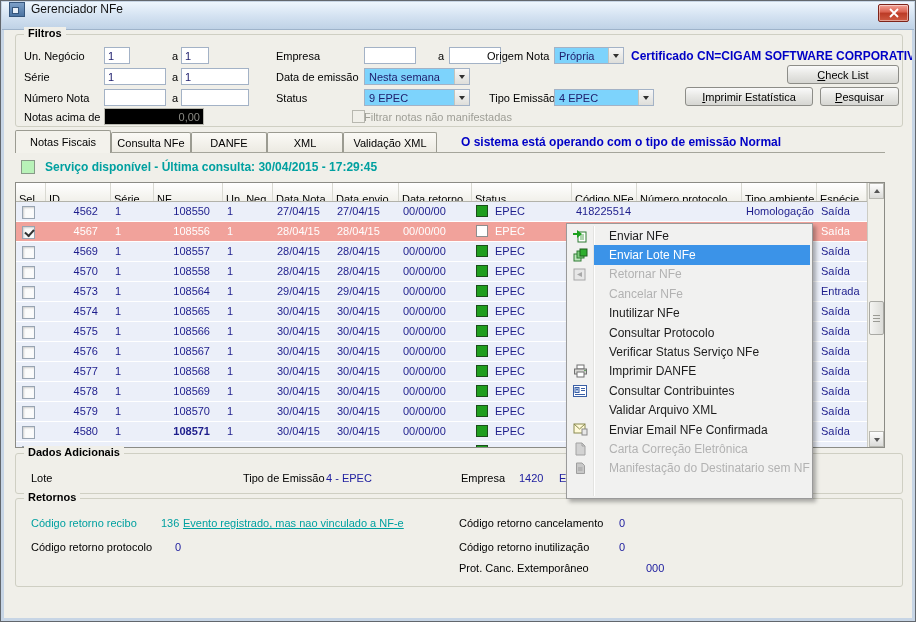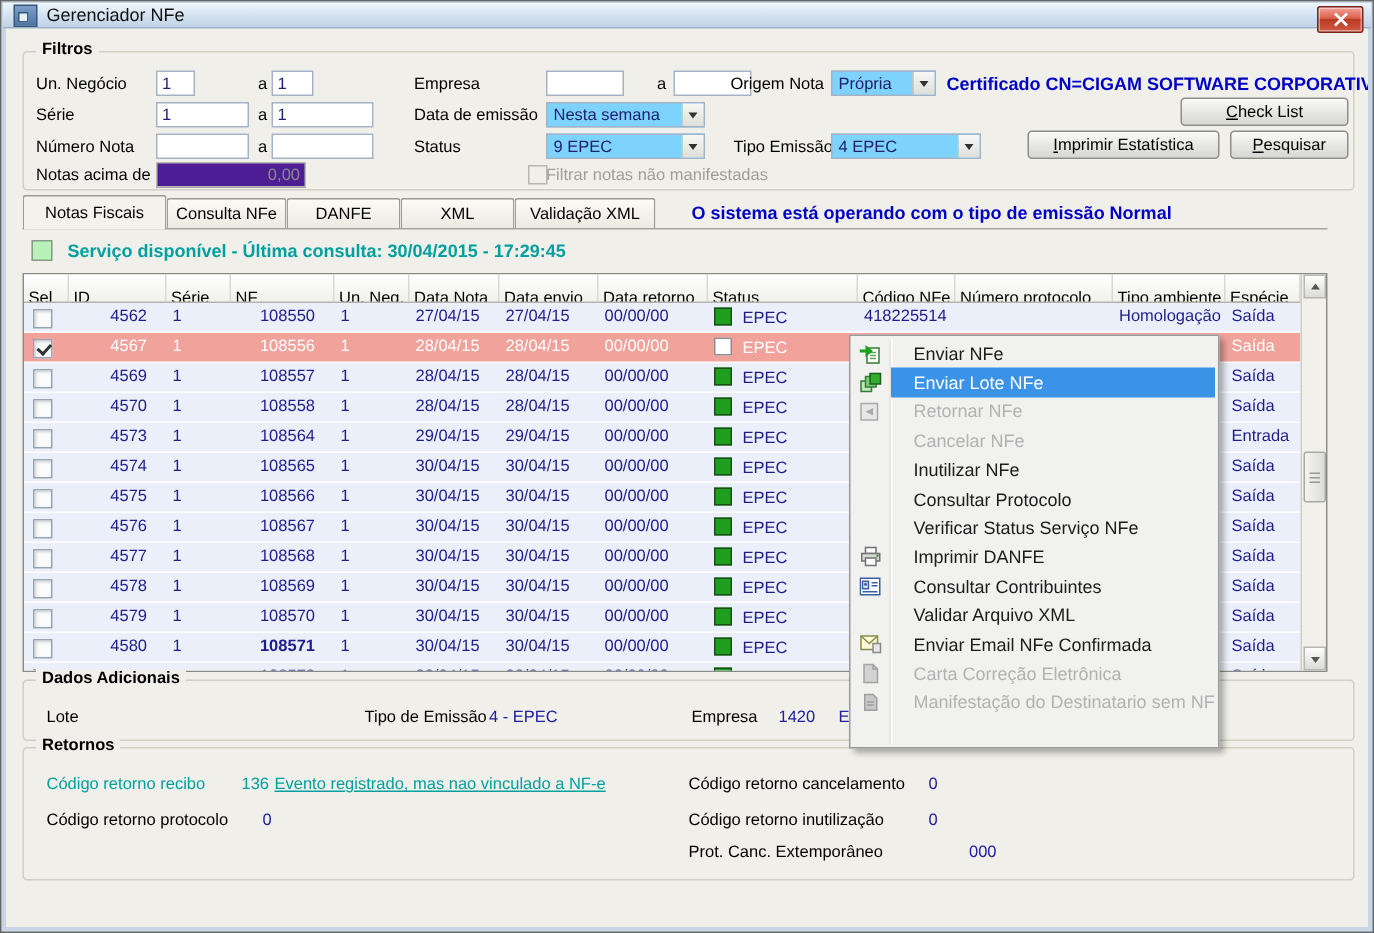--- a/index.html
+++ b/index.html
@@ -5,36 +5,36 @@
   html,body{margin:0;padding:0;background:#888;}
   *{box-sizing:border-box;}
   .window{
     position:relative;width:916px;height:622px;overflow:hidden;
     font-family:"Liberation Sans",sans-serif;font-size:11px;color:#000;
     background:#f0efe9;border:1px solid #62676d;
     box-shadow:inset 0 0 0 3px #c7d5e5;
   }
   .abs{position:absolute;white-space:nowrap;}
   
-  .titlebar{position:absolute;left:1px;top:1px;right:1px;height:17px;
+  .titlebar{position:absolute;left:1px;top:1px;right:1px;height:28px;
     background:linear-gradient(#eef6fd,#d5e3f2 50%,#bfd2e6);
-    border-bottom:1px solid #9eb3ca;display:flex;align-items:center;padding-left:7px;}
+    border-bottom:1px solid #9eb3ca;display:flex;align-items:flex-start;padding-left:7px;}
   .appicon{width:16px;height:15px;border:1px solid #35567d;background:linear-gradient(#7da0c8,#4c74a2);position:relative;margin-right:6px;}
   .appicon::after{content:"";position:absolute;left:2px;top:4px;right:5px;bottom:2px;background:#e8f0f8;border:1px solid #35567d;}
   .title{font-size:12px;color:#111;}
   .closebtn{position:absolute;right:6px;top:3px;width:31px;height:18px;border:1px solid #7e241a;border-radius:2px;
     background:linear-gradient(#f3a397,#d95f4d 45%,#bb3a25 50%,#cf5a42);
     display:flex;align-items:center;justify-content:center;box-shadow:inset 0 0 0 1px rgba(255,255,255,.45);}
   
   .group{position:absolute;border:1px solid #cfcfc3;border-radius:3px;}
   .group-label{position:absolute;top:-8px;left:8px;background:#f0efe9;padding:0 4px;font-weight:bold;color:#000;}
   
   .tin{position:absolute;height:17px;border:1px solid #a3b2c6;background:#fff;
     font-family:"Liberation Sans",sans-serif;font-size:11px;color:#20206e;padding:0 3px;}
-  .tin.disabled{background:#4c1d95;color:#8a8a84;text-align:right;border-color:#b9b9b0;padding-left:20px;}
+  .tin.disabled{background:#000000;color:#8a8a84;text-align:right;border-color:#b9b9b0;padding-left:20px;}
   .sel{position:absolute;height:17px;border:1px solid #a3b2c6;background:#7dd3fc;color:#20206e;
     display:flex;align-items:center;padding-left:4px;padding-right:16px;}
   .sel .arrowbox{position:absolute;right:0;top:0;bottom:0;width:15px;background:linear-gradient(#f7f7f7,#dededa);
     border-left:1px solid #c4c4bd;display:flex;align-items:center;justify-content:center;}
   .tri{width:0;height:0;border:3.5px solid transparent;border-top:4.5px solid #303030;margin-top:4px;}
   .btn{position:absolute;height:19px;display:flex;align-items:center;justify-content:center;
     background:linear-gradient(#fafafa,#e9e9e6 45%,#d6d6d2);border:1px solid #8d8d88;border-radius:3px;
     font-size:11px;color:#000;cursor:default;}
   
   .tab{position:absolute;top:131px;height:20px;display:flex;align-items:center;justify-content:center;

